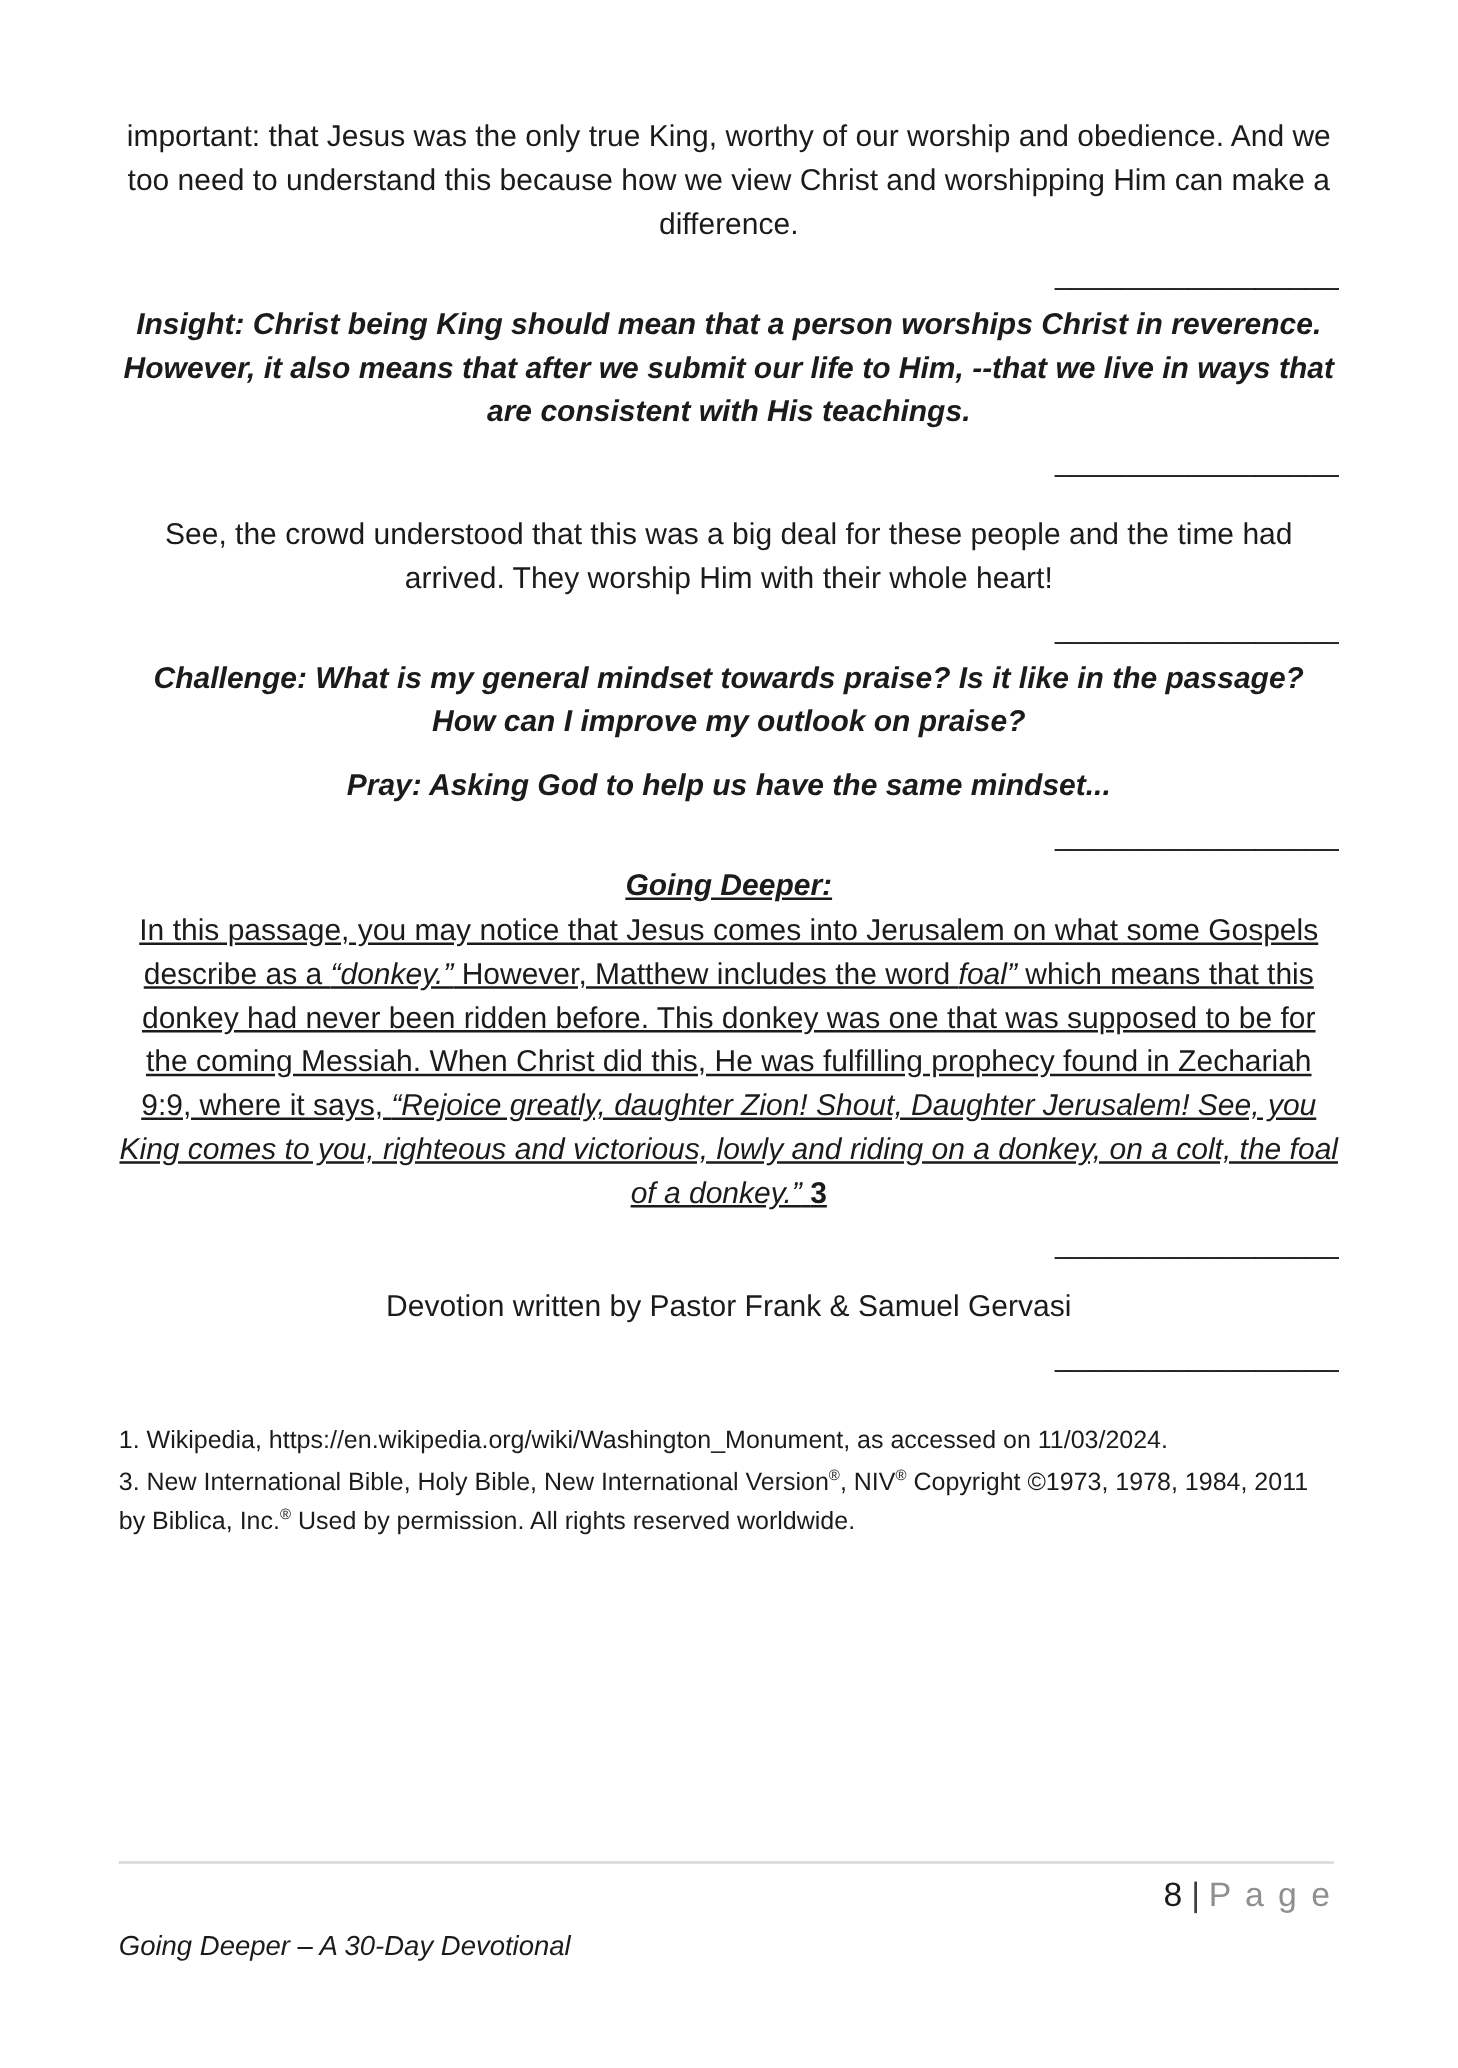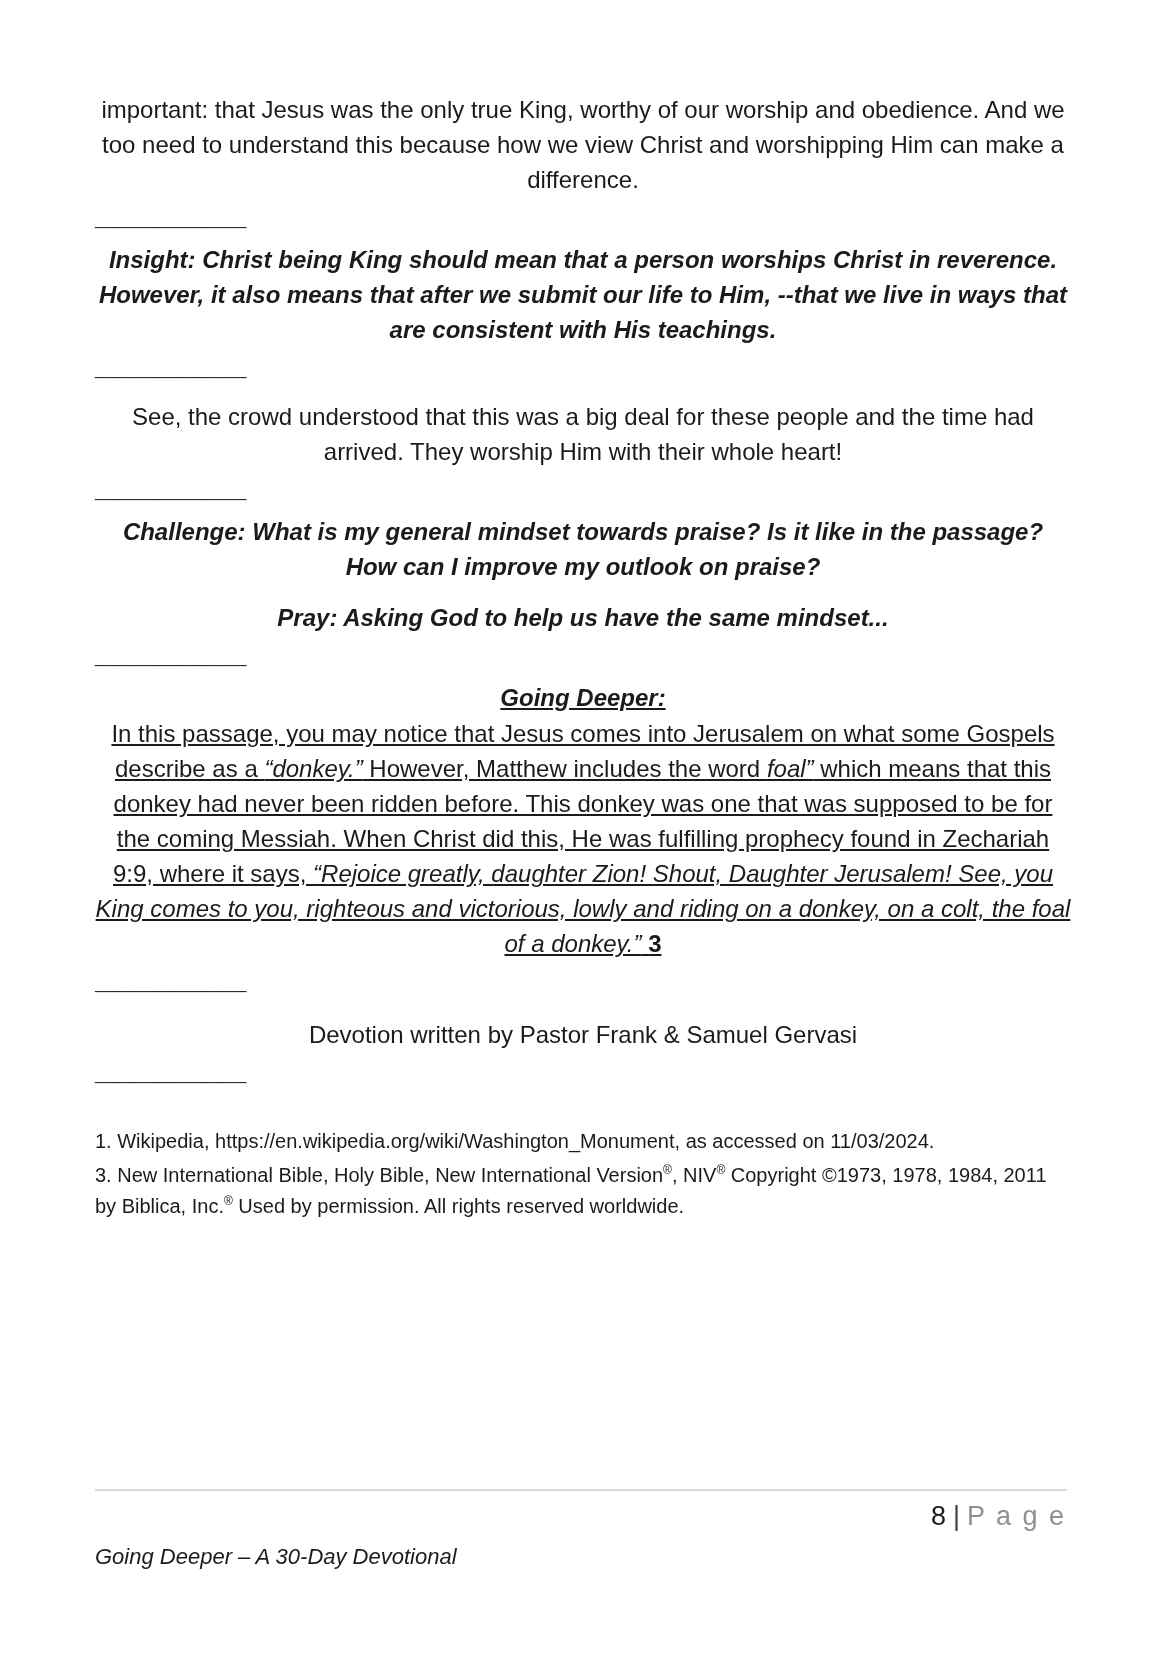--- a/index.html
+++ b/index.html
@@ -14,31 +14,31 @@
   }
   .content {
     padding: 92px 95px 0 95px;
     font-size: 24px;
     line-height: 35px;
     text-align: center;
   }
   .content p { margin: 0; }
   .divider {
     margin: 5px 0;
-    font-size: 16px;
+    font-size: 24px;
     line-height: 35px;
     color: #1b1b1b;
-    text-align: left;
+    text-align: right;
   }
   .bi { font-weight: 700; font-style: italic; }
   .seg-i { font-style: italic; }
   .seg-b { font-weight: 700; }
   sup.seg-sup { font-size: 12px; line-height: 0; }
   #insight { margin-top: 4px; }
-  #crowd { margin-top: 12px; }
+  #crowd { margin-top: 23px; }
   #challenge { margin-top: 0; }
   #pray { margin-top: 16px; }
   #gd-head { text-decoration: underline; }
   #gd-para { margin-top: 1px; text-decoration: underline; }
   #author { margin-top: 16px; }
   .footnotes {
     margin-top: 34px;
     text-align: left;
     font-size: 20px;
     line-height: 31px;

